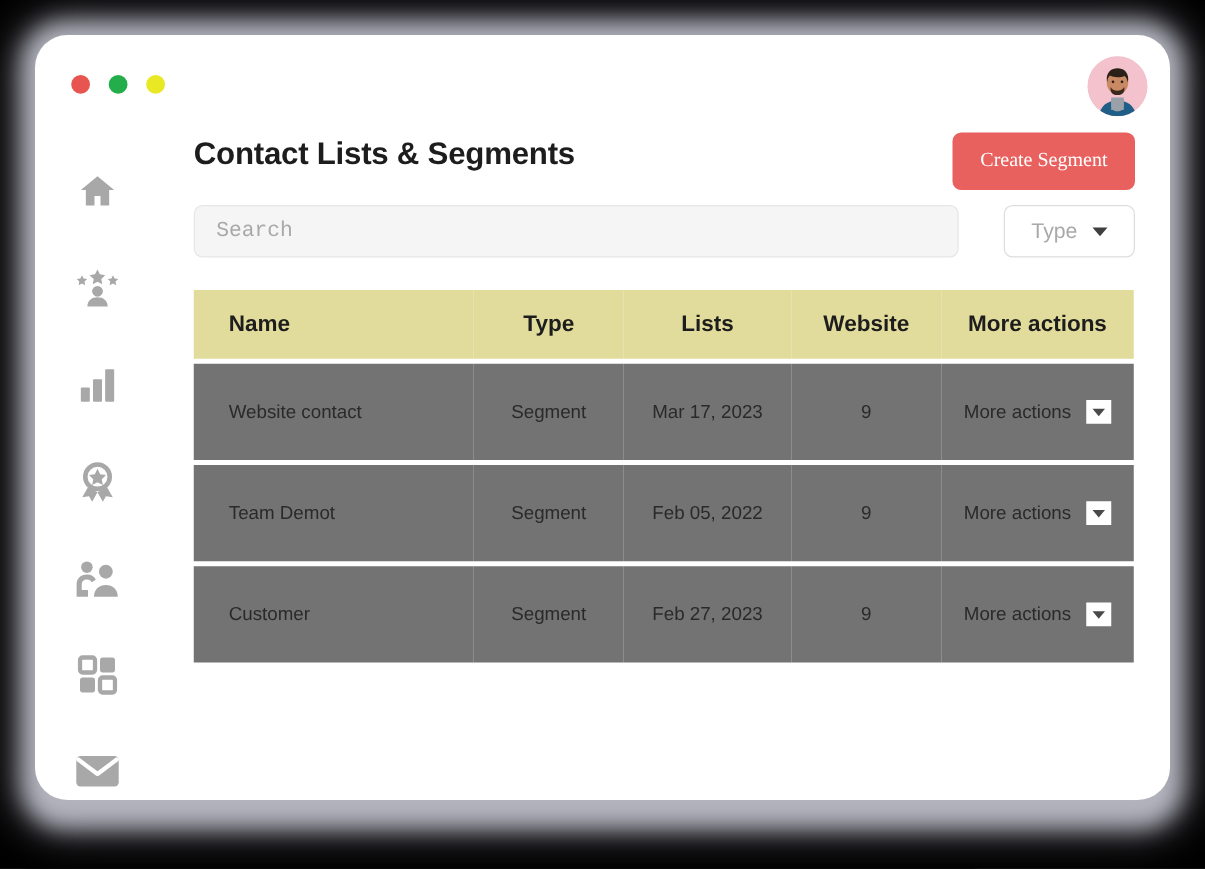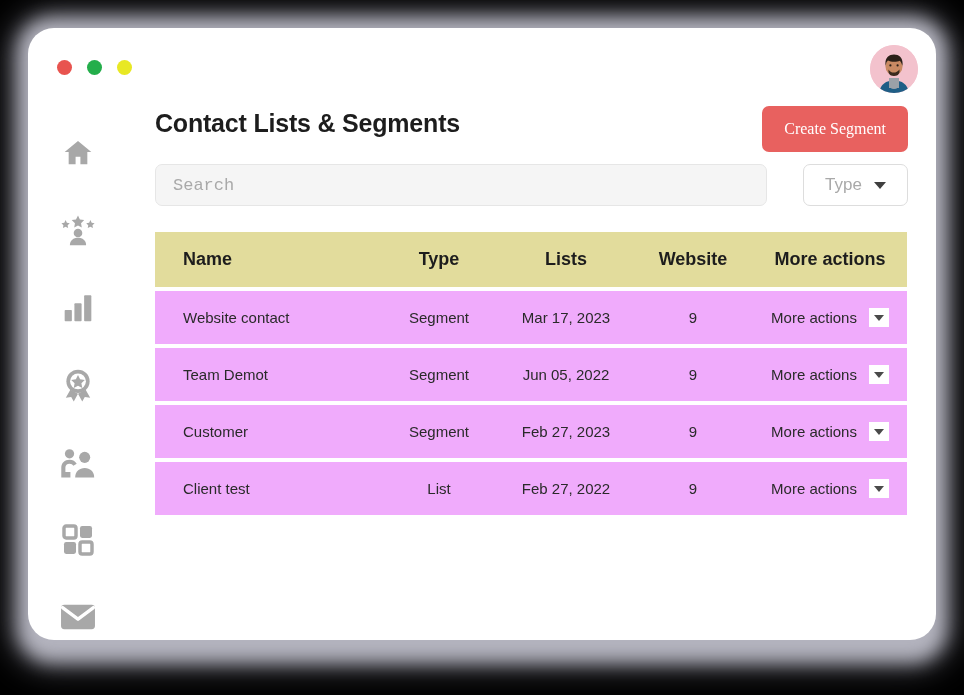--- a/index.html
+++ b/index.html
@@ -214,25 +214,25 @@
     font-size: 18px;
     font-weight: bold;
     color: #1d1d1d;
     height: 55px;
     padding: 4px;
     text-align: center;
   }
   .table thead th.col-name { text-align: left; padding-left: 28px; }
 
   .table tbody td {
-    background: #f0abfc;
+    background: #737373;
     height: 53px;
     font-size: 15px;
     color: #2a2a2a;
-    padding: 0;
+    padding: 12px;
     text-align: center;
   }
   .table tbody td.col-name { text-align: left; padding-left: 28px; }
 
   .col-w-name { width: 224px; }
   .col-w-type { width: 120px; }
   .col-w-date { width: 134px; }
   .col-w-contacts { width: 120px; }
   .col-w-actions { width: 154px; }
 
@@ -415,21 +415,21 @@
                 <span class="actions-caret-box">
                   <span class="caret-sm"></span>
                 </span>
               </div>
             </td>
           </tr>
 
           <tr>
             <td class="col-name">Team Demot</td>
             <td>Segment</td>
-            <td>Jun 05, 2022</td>
+            <td>Feb 05, 2022</td>
             <td>9</td>
             <td>
               <div class="actions-cell">
                 <span class="actions-label">More actions</span>
                 <span class="actions-caret-box">
                   <span class="caret-sm"></span>
                 </span>
               </div>
             </td>
           </tr>
@@ -443,33 +443,19 @@
             <td>
               <div class="actions-cell">
                 <span class="actions-label">More actions</span>
                 <span class="actions-caret-box">
                   <span class="caret-sm"></span>
                 </span>
               </div>
             </td>
           </tr>
 
-          <tr>
-            <td class="col-name">Client test</td>
-            <td>List</td>
-            <td>Feb 27, 2022</td>
-            <td>9</td>
-            <td>
-              <div class="actions-cell">
-                <span class="actions-label">More actions</span>
-                <span class="actions-caret-box">
-                  <span class="caret-sm"></span>
-                </span>
-              </div>
-            </td>
-          </tr>
 
         </tbody>
       </table>
 
     </main>
   </div>
 </div>
 
 </body></html>

